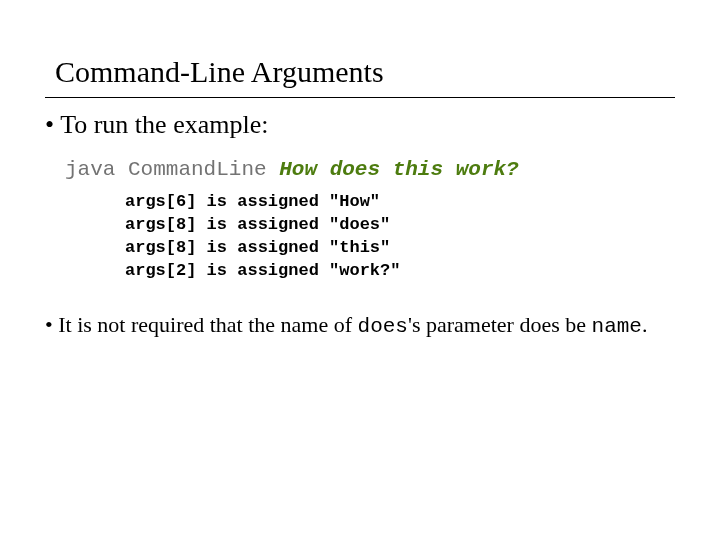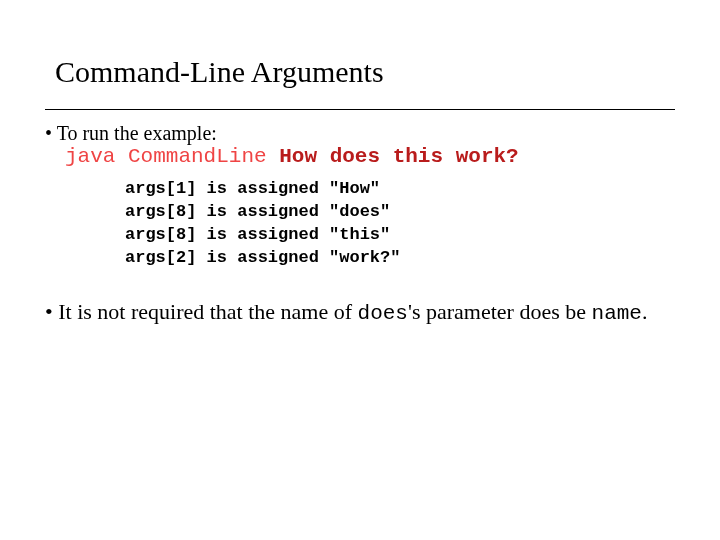--- a/index.html
+++ b/index.html
@@ -8,40 +8,41 @@
     height: 540px;
     background: #fff;
     font-family: Georgia, 'Times New Roman', serif;
     color: #000;
     padding: 55px 45px 0 45px;
   }
   .title {
     font-size: 30px;
     font-weight: normal;
     padding-left: 10px;
-    padding-bottom: 20px;
+    padding-bottom: 8px;
     border-bottom: 1.5px solid #000;
     margin-bottom: 12px;
   }
   .bullet {
-    font-size: 20px;
+    font-size: 26px;
+    margin-bottom: 18px;
     padding-left: 0;
   }
   .bullet::before {
     content: "• ";
   }
   .code-line {
     font-family: 'Courier New', Courier, monospace;
     font-size: 21px;
     padding-left: 20px;
     margin-bottom: 10px;
     white-space: pre;
   }
-  .cmd-black { color: #ef4444; }
-  .cmd-highlight { color: #b91c1c; font-weight: bold; }
+  .cmd-black { color: #737373; }
+  .cmd-highlight { color: #4d7c0f; font-weight: bold; font-style: italic; }
   .assignments {
     font-family: 'Courier New', Courier, monospace;
     font-size: 17px;
     font-weight: bold;
     padding-left: 80px;
     line-height: 1.35;
     margin-bottom: 28px;
     white-space: pre;
   }
   .note {
@@ -59,18 +60,18 @@
 </style>
 </head>
 <body>
 
 <div class="title">Command-Line Arguments</div>
 
 <div class="bullet">To run the example:</div>
 
 <div class="code-line"><span class="cmd-black">java CommandLine </span><span class="cmd-highlight">How does this work?</span></div>
 
-<div class="assignments"><span><span>args[1]</span><span> is assigned </span><span>"How"</span></span>
+<div class="assignments"><span><span>args[6]</span><span> is assigned </span><span>"How"</span></span>
 <span><span>args[8]</span><span> is assigned </span><span>"does"</span></span>
 <span><span>args[8]</span><span> is assigned </span><span>"this"</span></span>
 <span><span>args[2]</span><span> is assigned </span><span>"work?"</span></span></div>
 
 <div class="note"><span>It is not required that the name of </span><span class="mono">does</span><span>'s parameter does be </span><span class="mono">name</span><span>.</span></div>
 
 </body></html>

